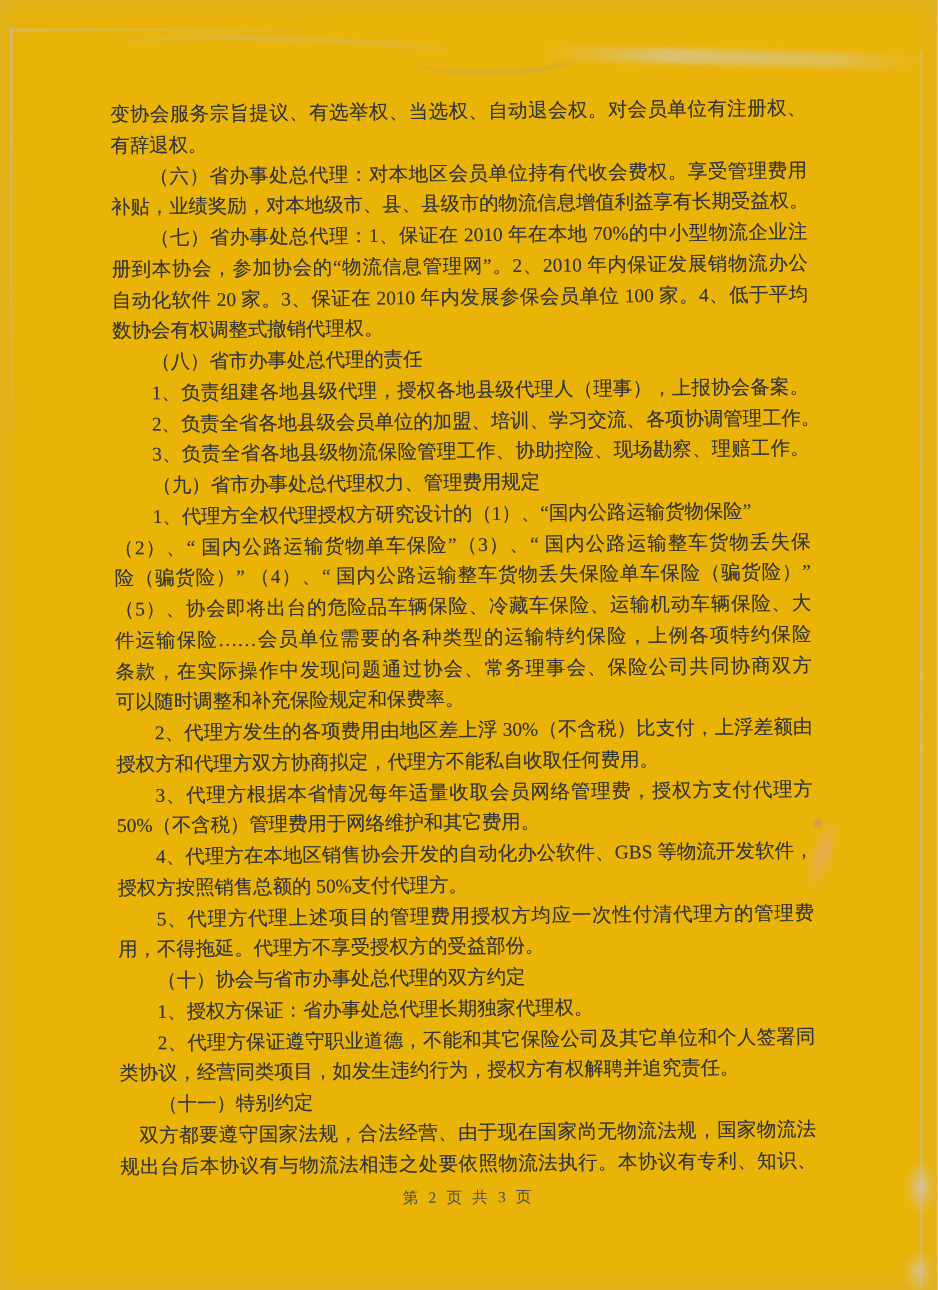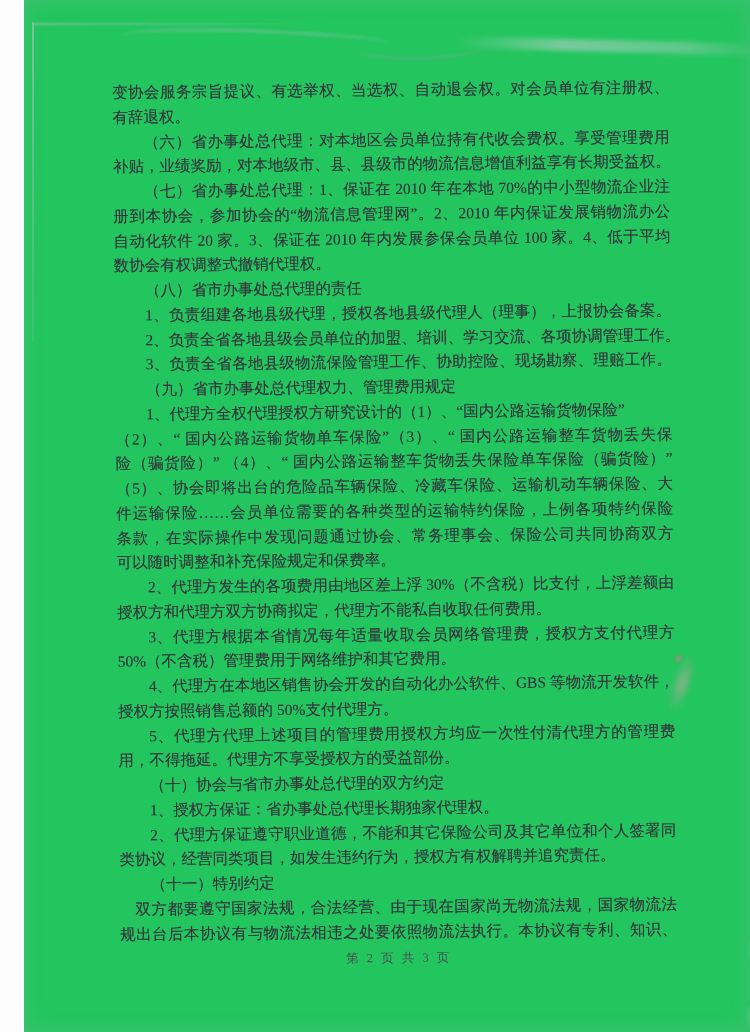--- a/index.html
+++ b/index.html
@@ -5,23 +5,22 @@
   html, body { margin: 0; padding: 0; }
   body {
     width: 750px; height: 1032px;
     background: #fcfcfd;
     overflow: hidden;
     position: relative;
     font-family: "Liberation Serif", "DejaVu Serif", serif;
   }
   .page {
     position: absolute; inset: 0;
-    background: #22c55e;
+    background: #eab308;
     box-shadow: inset 0 0 22px rgba(175,178,190,.22);
-    margin-left: 24px;
   }
   
   .artifact { position: absolute; pointer-events: none; }
   .top-streak {
     left: 95px; top: 30px; width: 270px; height: 10px;
     border-top: 2px solid rgba(185,188,198,.55);
     border-radius: 50% / 100% 60% 0 0;
     transform: rotate(2.2deg);
     filter: blur(1.6px);
   }

